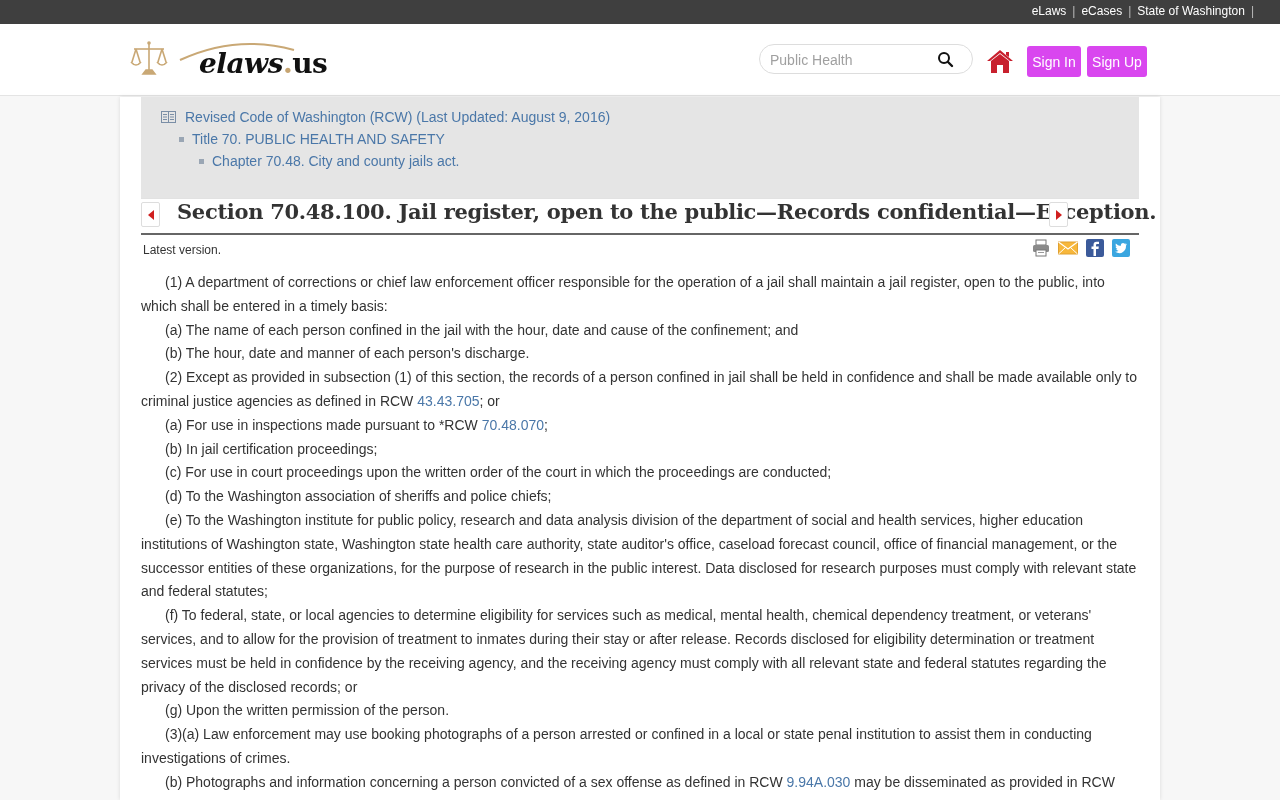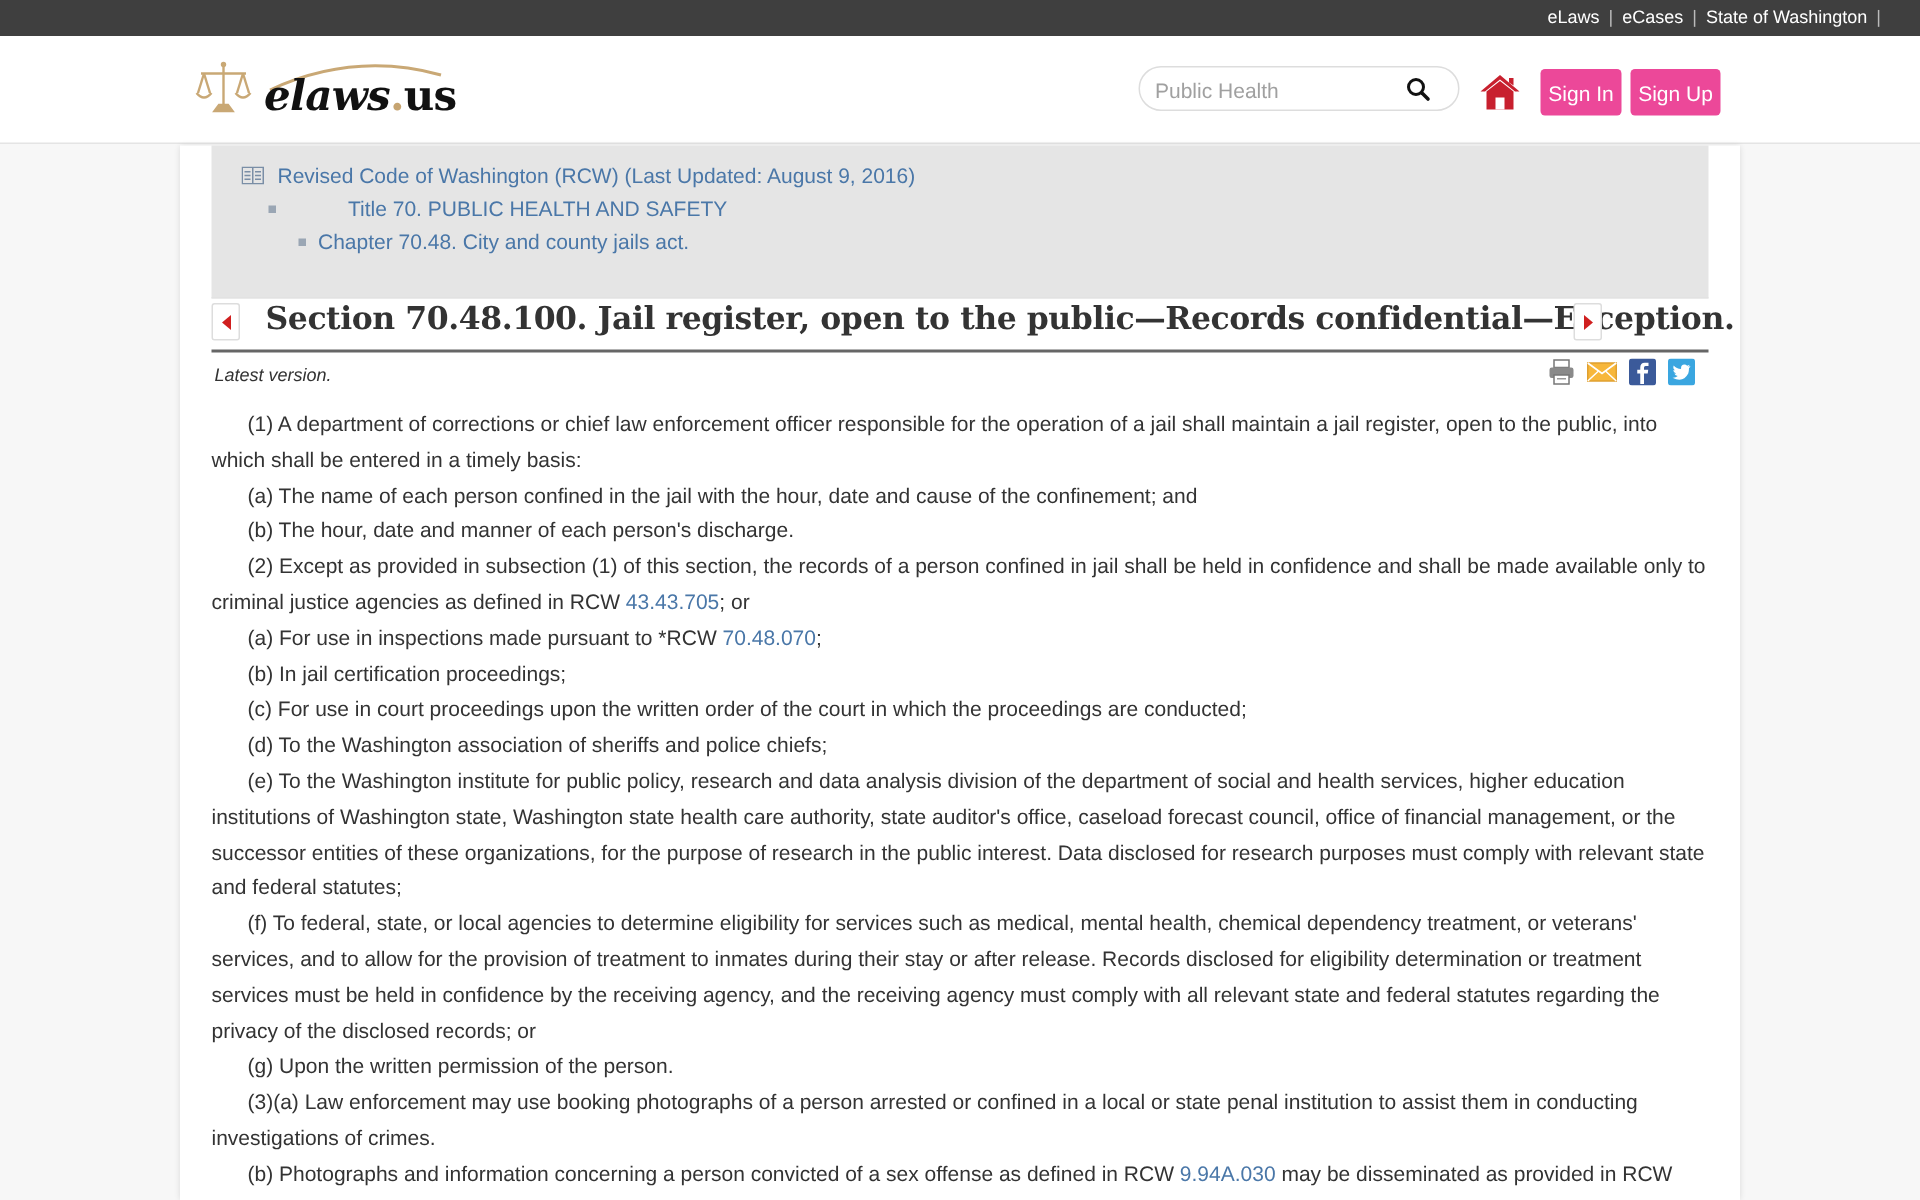--- a/index.html
+++ b/index.html
@@ -8,56 +8,56 @@
   a { color: #4a77a8; text-decoration: none; }
 
   
   .topbar { position: absolute; left: 0; top: 0; width: 1280px; height: 24px; background: #3f3f3f; }
   .topbar-links { position: absolute; right: 20px; top: 4px; font-size: 12px; color: #fff; display: flex; align-items: center; }
   .topbar-links a { color: #fff; }
   .topbar-links .sep { color: #bbb; margin: 0 6px; }
 
   
   .header { position: absolute; left: 0; top: 24px; width: 1280px; height: 72px; background: #fff; border-bottom: 1px solid #e4e4e4; }
-  .logo { position: absolute; left: 130px; top: 14px; height: 42px; display: flex; align-items: center; }
+  .logo { position: absolute; left: 130px; top: 14px; height: 42px; display: flex; align-items: center; gap: 23px; }
   .logo-scales { width: 38px; height: 38px; }
   .logo-text { position: relative; margin-left: 8px; font-family: "DejaVu Serif", serif; font-weight: bold; font-size: 28px; color: #111; letter-spacing: -0.5px; top: 4px; }
   .logo-text .dot { color: #c6a471; }
   .logo-swoosh { position: absolute; left: 46px; top: 2px; width: 122px; height: 22px; }
 
   .search { position: absolute; left: 759px; top: 20px; width: 214px; height: 30px; border: 1px solid #ddd; border-radius: 15px; background: #fff; }
   .search input { position: absolute; left: 10px; top: 5px; width: 160px; height: 20px; border: none; outline: none; font-family: "Liberation Sans", sans-serif; font-size: 14px; color: #7f1d1d; background: transparent; }
   .search input::placeholder { color: #a0a0a0; }
   .search-btn { position: absolute; left: 176px; top: 5px; width: 20px; height: 20px; cursor: pointer; }
 
   .home-btn { position: absolute; left: 986px; top: 24px; width: 28px; height: 26px; cursor: pointer; }
-  .auth-btn { position: absolute; top: 22px; height: 31px; background: #ec4899; color: #fff; font-size: 14px; border-radius: 3px; display: flex; align-items: center; justify-content: center; cursor: pointer; }
+  .auth-btn { position: absolute; top: 22px; height: 31px; background: #d946ef; color: #fff; font-size: 14px; border-radius: 3px; display: flex; align-items: center; justify-content: center; cursor: pointer; }
   .signin { left: 1027px; width: 54px; }
   .signup { left: 1087px; width: 60px; }
 
   
   .column { position: absolute; left: 120px; top: 97px; width: 1040px; height: 703px; background: #fff; box-shadow: 0 0 4px rgba(0,0,0,0.12); }
 
   .crumbs { position: absolute; left: 21px; top: 0; width: 998px; height: 102px; background: #e5e5e5; border-bottom: 1px solid #e2e2e2; text-align: right; }
   .crumb { position: absolute; font-size: 14px; color: #4a77a8; white-space: nowrap; display: flex; align-items: center; }
   .crumb-1 { left: 20px; top: 12px; }
-  .crumb-2 { left: 38px; top: 34px; gap: 40px; }
+  .crumb-2 { left: 38px; top: 34px; }
   .crumb-3 { left: 58px; top: 56px; }
   .crumb .bullet { width: 5px; height: 5px; background: #9aa6b4; margin-right: 8px; }
   .book-icon { width: 15px; height: 12px; margin-right: 9px; }
 
   .title-row { position: absolute; left: 21px; top: 100px; width: 998px; height: 38px; border-bottom: 2px solid #666; }
   .nav-arrow { position: absolute; top: 5px; width: 19px; height: 25px; border: 1px solid #ddd; background: #fff; border-radius: 2px; cursor: pointer; display: flex; align-items: center; justify-content: center; }
   .nav-prev { left: 0; }
   .nav-next { left: 908px; }
   .tri-left { width: 0; height: 0; border-top: 5px solid transparent; border-bottom: 5px solid transparent; border-right: 6px solid #d01f1f; }
   .tri-right { width: 0; height: 0; border-top: 5px solid transparent; border-bottom: 5px solid transparent; border-left: 6px solid #d01f1f; }
   .section-title { position: absolute; left: 36px; top: 2px; font-family: "DejaVu Serif", serif; font-size: 21px; color: #333; white-space: nowrap; letter-spacing: -0.3px; }
 
-  .latest { position: absolute; left: 23px; top: 146px; font-size: 12px; font-style: italic; color: #333; }
+  .latest { position: absolute; left: 23px; top: 146px; font-size: 12px; color: #333; }
   .share { position: absolute; left: 912px; top: 142px; display: flex; gap: 8px; align-items: center; }
   .share-icon { width: 18px; height: 18px; cursor: pointer; }
 
   .body-text { position: absolute; left: 21px; top: 174px; width: 1000px; font-size: 14px; line-height: 23.8px; color: #333; }
   .body-text p { text-indent: 24px; }
 </style>
 </head>
 <body>
 
 <div class="topbar">

